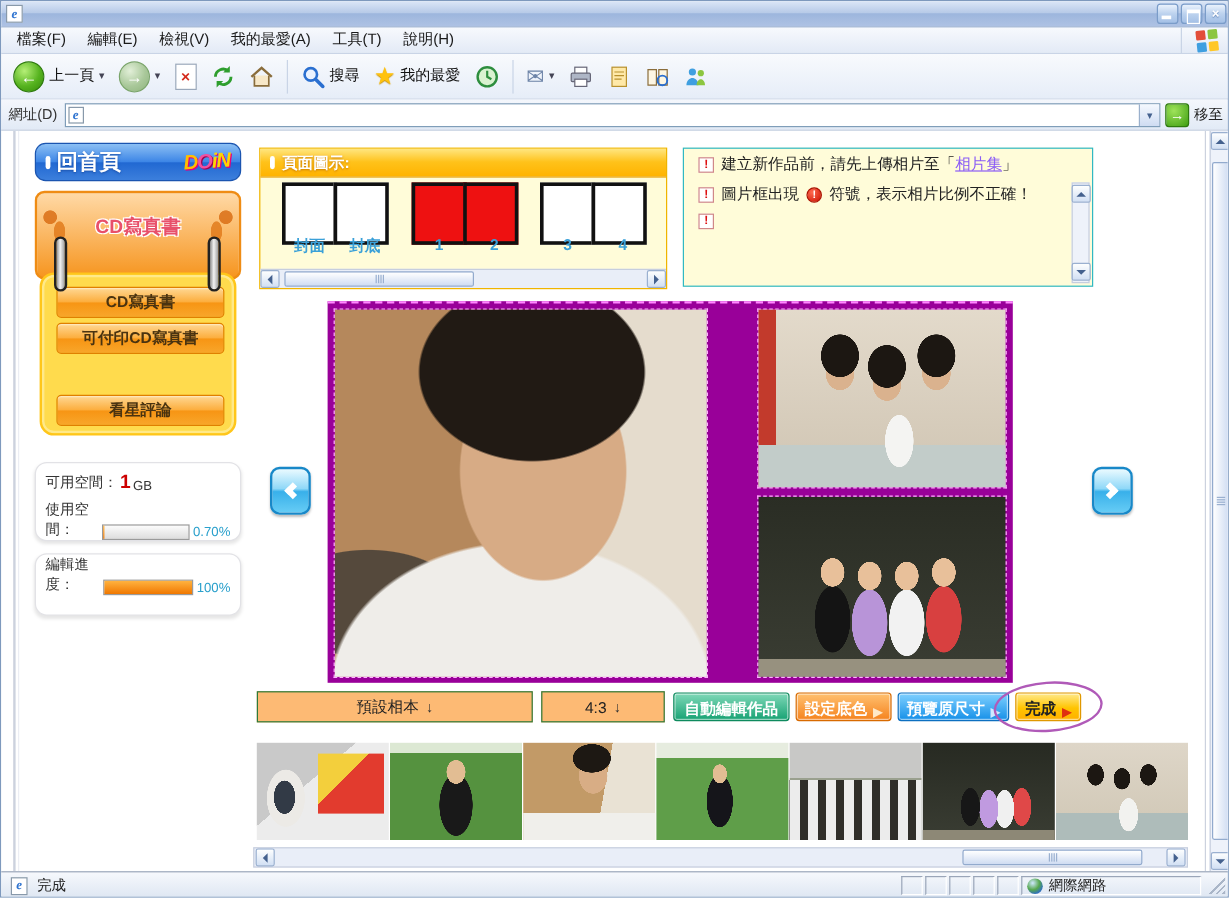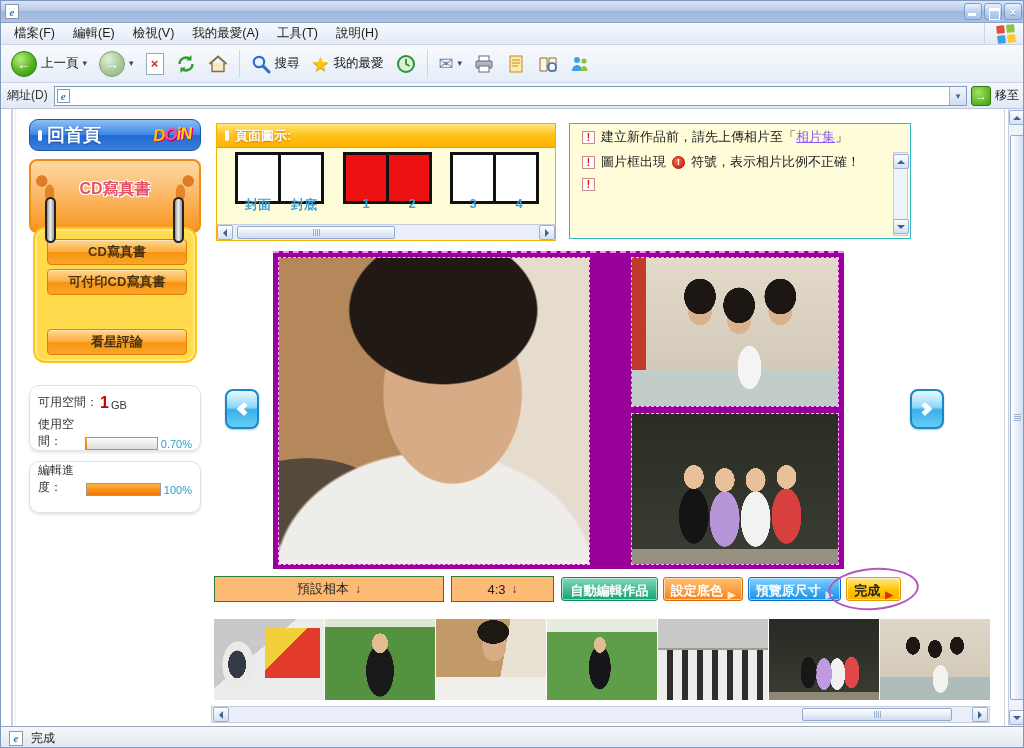--- a/index.html
+++ b/index.html
@@ -605,15 +605,27 @@
         </span>
       <span class="sbtn">
           <span class="tri d"></span>
         </span>
     </div>
   </div>
 
   <div class="statusbar">
     <span class="ie-doc">e</span>
     <span style="margin-left:4px">完成</span>
+    <span class="status-cells">
+      <span class="scell"></span>
+      <span class="scell"></span>
+      <span class="scell"></span>
+      <span class="scell"></span>
+      <span class="scell"></span>
+      <span class="zone-cell">
+        <span class="globe"></span>
+        <span>網際網路</span>
+      </span>
+      <span class="resize-grip"></span>
+    </span>
   </div>
 
 </div>
 
 </body></html>

